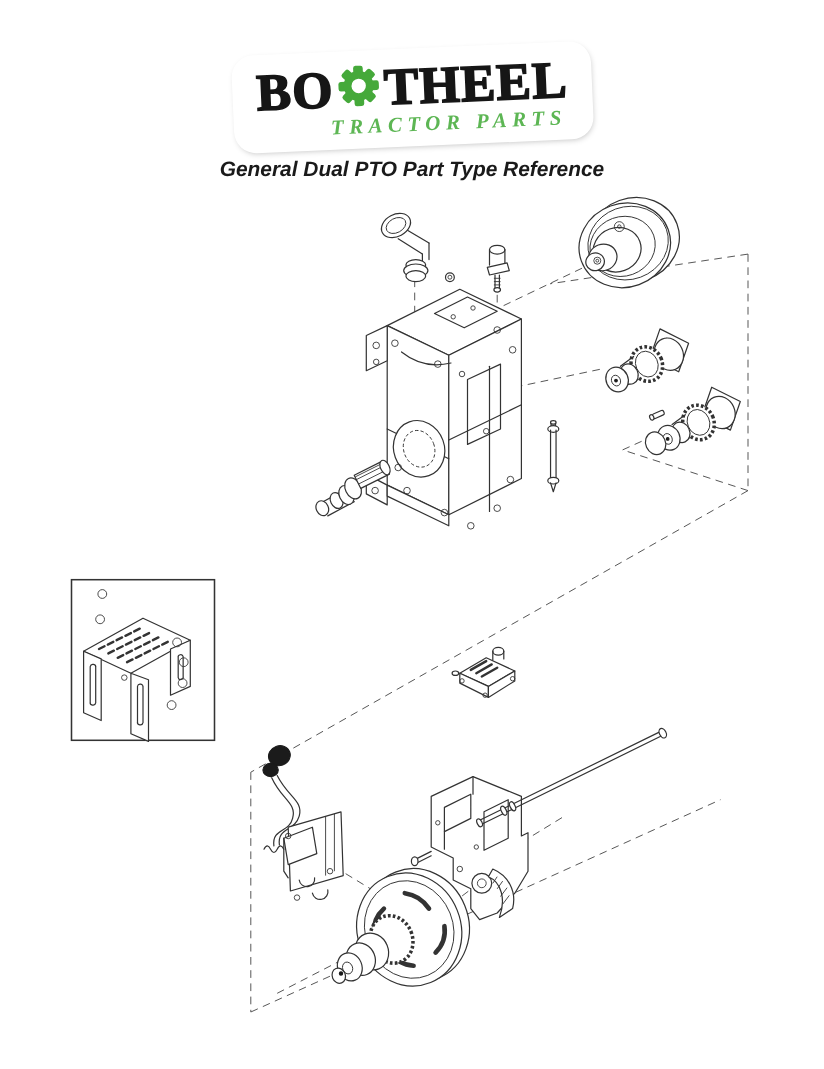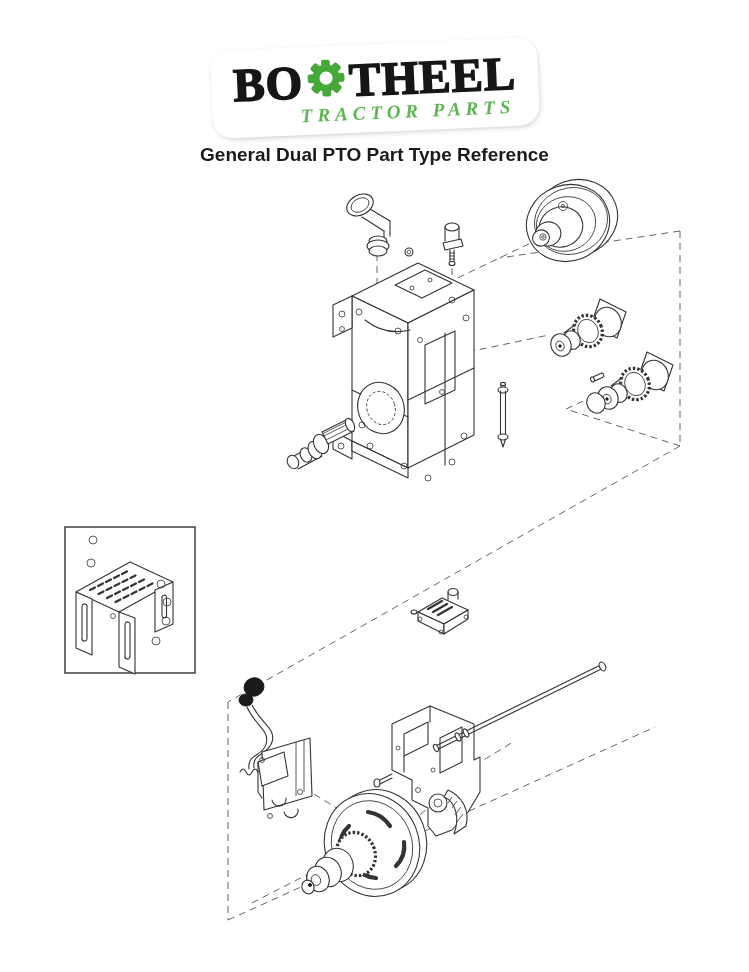--- a/index.html
+++ b/index.html
@@ -12,21 +12,21 @@
   .brand-line{display:flex;align-items:center;justify-content:center;
               font-family:"Liberation Serif", serif;font-weight:bold;
               font-size:47px;line-height:1;color:#161616;letter-spacing:1px;
               -webkit-text-stroke:1.6px #161616;}
   .brand-gear{display:inline-block;margin:0 2px;transform:translateY(1px);}
   .tagline{font-family:"Liberation Serif", serif;font-style:italic;
            color:#5db654;font-size:19px;letter-spacing:5px;text-align:right;
            margin-top:-2px;padding-right:2px;font-weight:bold;}
   
   .doc-title{position:absolute;top:144px;left:0;width:100%;text-align:center;
-             font-size:19px;font-weight:bold;color:#1a1a1a;}
+             font-size:19px;font-weight:bold;color:#1a1a1a;font-style:italic;}
   
   svg.diagram{position:absolute;left:0;top:0;}
   .ln{fill:none;stroke:#333;stroke-width:1.1;stroke-linejoin:round;stroke-linecap:round;}
   .fw{fill:#fff;stroke:#333;stroke-width:1.1;stroke-linejoin:round;}
   .thin{fill:none;stroke:#333;stroke-width:0.8;}
   .dash{fill:none;stroke:#555;stroke-width:0.9;stroke-dasharray:7 5;}
   .teeth{fill:#fff;stroke:#333;stroke-width:3.2;stroke-dasharray:2.4 2;}
   .slot{fill:none;stroke:#333;stroke-width:2.2;stroke-linecap:round;}
   .win{fill:none;stroke:#333;stroke-width:4.2;stroke-linecap:round;}
   .dk{fill:#1b1b1b;stroke:#1b1b1b;}

